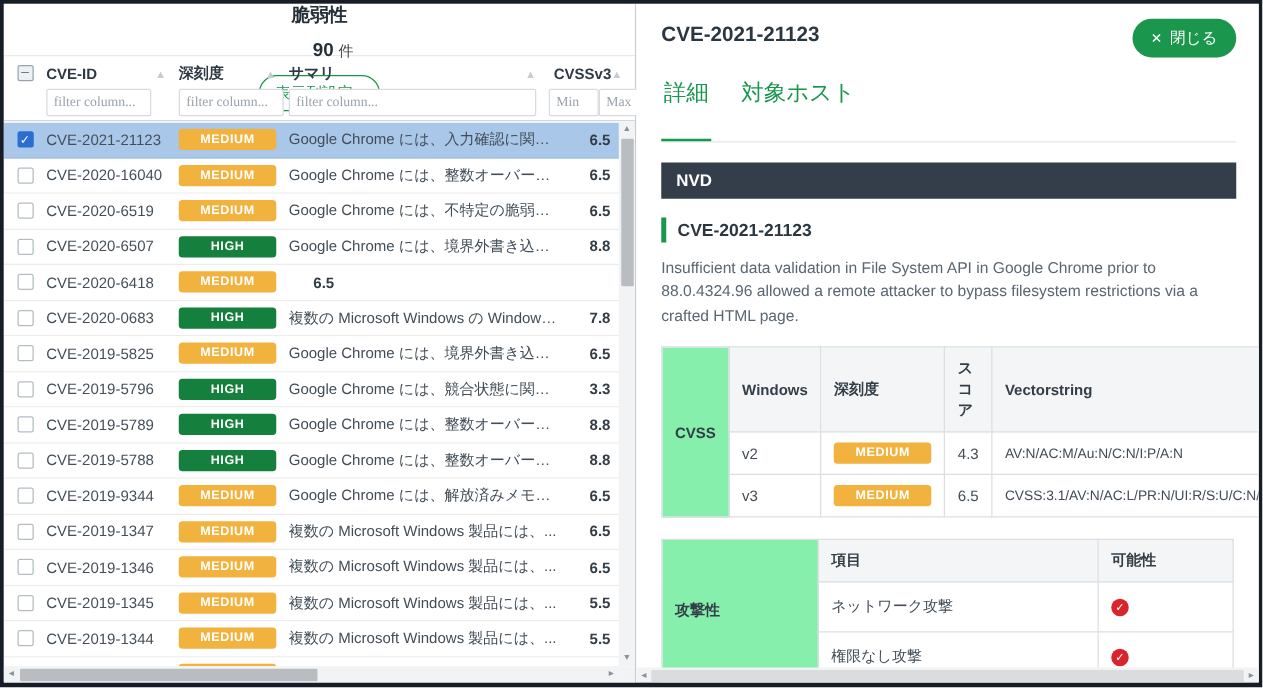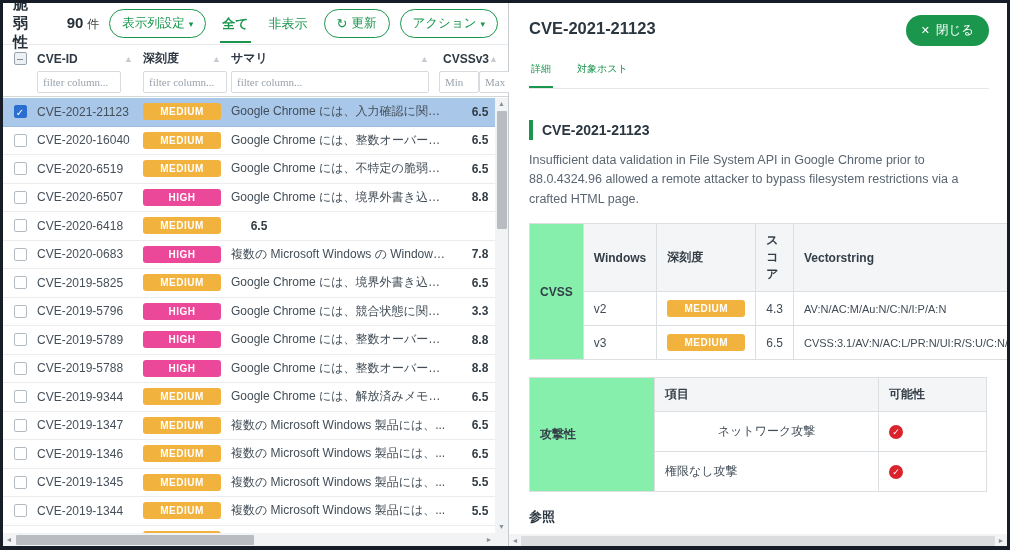--- a/index.html
+++ b/index.html
@@ -2,21 +2,21 @@
 <html><head>
 <meta charset="utf-8">
 <style>
   * { margin:0; padding:0; box-sizing:border-box; }
   html,body { width:1010px; height:550px; }
   body { font-family:"Liberation Sans","DejaVu Sans",sans-serif; background:#fff; color:#37424c; }
   .window { position:relative; width:1010px; height:550px; border:3px solid #161d26; border-bottom-width:4px; background:#fff; display:flex; overflow:hidden; }
 
   
   .left-panel { position:relative; width:506px; height:100%; border-right:1px solid #c6cbd0; background:#fff; flex:none; }
-  .lp-header { height:42px; display:flex; align-items:center; padding:0 10px; gap:10px; border-bottom:1px solid #e8eaec; }
+  .lp-header { height:42px; display:flex; align-items:center; padding:0 21px; gap:10px; border-bottom:1px solid #e8eaec;flex-direction:column; }
   .lp-title { font-size:15px; font-weight:bold; color:#252f38; }
   .lp-count { margin-left:22px; font-size:14px; white-space:nowrap; }
   .lp-count b { font-size:15px; color:#252f38; }
   .lp-count span.unit { font-size:12px; color:#444; }
   .pill { display:inline-flex; align-items:center; gap:4px; border:1.5px solid #1a964d; color:#1a964d; background:#fff; border-radius:15px; padding:5px 12px; font-size:12.5px; cursor:pointer; white-space:nowrap; }
   .pill .caret { font-size:9px; }
   .lp-tabs { display:flex; gap:16px; margin-left:4px; }
   .lp-tab { color:#1a964d; font-size:13px; padding:10px 2px 8px; cursor:pointer; white-space:nowrap; }
   .lp-tab.active { border-bottom:2.5px solid #1a964d; font-weight:bold; }
   .refresh-ic { font-size:13px; }
@@ -45,21 +45,21 @@
 
   
   .rows-viewport { position:absolute; top:95px; left:0; right:0; bottom:13px; overflow:hidden; }
   .lrow { display:flex; align-items:center; height:28.5px; border-bottom:1px solid #ececec; font-size:12px; color:#424d57; cursor:pointer; background:#fff; }
   .lrow.selected { background:#a9c7e9; border-bottom-color:#9cbce0; }
   .lrow .c-id { color:#454f59; }
   .lrow .c-sum { white-space:nowrap; overflow:hidden; text-overflow:ellipsis; padding-right:6px; }
   .lrow .c-score { font-weight:bold; color:#333d46; }
   .badge { display:inline-block; width:78px; text-align:center; padding:3px 0; border-radius:3px; color:#fff; font-size:10px; font-weight:bold; letter-spacing:.5px; }
   .badge.medium { background:#f2b23e; }
-  .badge.high { background:#ec4899; }
+  .badge.high { background:#15803d; }
 
   
   .vscroll { position:absolute; top:95px; right:0; bottom:13px; width:13px; background:#f2f3f4; }
   .vscroll .arr { position:absolute; left:0; width:13px; height:12px; color:#8a9199; font-size:7px; text-align:center; line-height:12px; cursor:pointer; }
   .vscroll .arr.up { top:0; } .vscroll .arr.down { bottom:0; }
   .vscroll .thumb { position:absolute; left:1.5px; width:10px; top:13px; height:118px; background:#b9bdc1; border-radius:1px; cursor:grab; }
   .hscroll { position:absolute; left:0; bottom:0; height:13px; background:#f2f3f4; }
   .hscroll.left-h { right:13px; }
   .hscroll .arr { position:absolute; top:0; width:12px; height:13px; color:#8a9199; font-size:7px; text-align:center; line-height:13px; cursor:pointer; }
   .hscroll .arr.l { left:0; } .hscroll .arr.r { right:0; }
@@ -68,21 +68,21 @@
   .corner { position:absolute; right:0; bottom:0; width:13px; height:13px; background:#f2f3f4; }
 
   
   .right-panel { position:relative; flex:1; height:100%; background:#fff; overflow:hidden; }
   .rp-inner { padding:12px 18px 0 20px; }
   .rp-titlebar { display:flex; align-items:flex-start; justify-content:space-between; }
   .rp-title { font-size:16.5px; font-weight:bold; color:#2a3640; padding-top:4px; }
   .close-btn { background:#1a964d; color:#fff; border:none; border-radius:16px; padding:7px 15px; font-size:12.5px; cursor:pointer; display:inline-flex; align-items:center; gap:6px; font-family:inherit; }
   .close-btn .x { font-size:11px; }
   .rp-tabs { display:flex; gap:22px; margin-top:10px; border-bottom:1px solid #e4e7e9; }
-  .rp-tab { color:#1a964d; font-size:10px; padding:6px 2px 10px; cursor:pointer; }
+  .rp-tab { color:#1a964d; font-size:18px; padding:6px 2px 25px; cursor:pointer; }
   .rp-tab.active { border-bottom:2.5px solid #1a964d; }
   .rp-content { padding:16px 18px 0 20px; }
   .nvd-bar { background:#343e4a; color:#fff; font-weight:bold; font-size:13.5px; padding:7px 12px; }
   .cve-heading { margin-top:15px; border-left:4px solid #1a964d; padding:2px 0 2px 9px; font-size:14px; font-weight:bold; color:#2a3640; }
   .desc { margin-top:11px; font-size:12.5px; color:#5a6672; line-height:1.55; max-width:455px; }
 
   table.dtable { border-collapse:collapse; margin-top:14px; width:458px; font-size:12px; color:#414c56; }
   table.dtable th, table.dtable td { border:1px solid #dcdfe2; padding:8px 10px; text-align:left; vertical-align:middle; }
   table.dtable th { background:#f4f5f6; font-weight:bold; color:#333e48; }
   td.rowlabel { font-weight:bold; background:#86efac; color:#333e48; }
@@ -327,20 +327,21 @@
           <span>閉じる</span>
         </button>
       </div>
       <div class="rp-tabs">
         <span class="rp-tab active">詳細</span>
         <span class="rp-tab">対象ホスト</span>
       </div>
     </div>
 
     <div class="rp-content">
+      <div class="nvd-bar">NVD</div>
       <div class="cve-heading">CVE-2021-21123</div>
       <div class="desc">Insufficient data validation in File System API in Google Chrome prior to 88.0.4324.96 allowed a remote attacker to bypass filesystem restrictions via a crafted HTML page.</div>
 
       <table class="dtable">
         <tbody>
             <tr>
           <td class="rowlabel" rowspan="3">CVSS</td>
           <th class="cvss-ver">Windows</th>
           <th class="cvss-sev">深刻度</th>
           <th class="cvss-score">スコア</th>
@@ -362,21 +363,21 @@
         </table>
 
       <table class="dtable" style="margin-top:17px;">
         <tbody>
             <tr>
           <td class="rowlabel atk-label" rowspan="3">攻撃性</td>
           <th>項目</th>
           <th class="atk-pos">可能性</th>
         </tr>
         <tr>
-          <td style="padding:11px 10px;text-align:center;">ネットワーク攻撃</td>
+          <td style="padding:11px 10px;">ネットワーク攻撃</td>
           <td><span class="check-circle">✓</span></td>
         </tr>
         <tr>
           <td style="padding:11px 10px;">権限なし攻撃</td>
           <td><span class="check-circle">✓</span></td>
         </tr>
       </tbody>
         </table>
 
       <div class="refs-title">参照</div>

